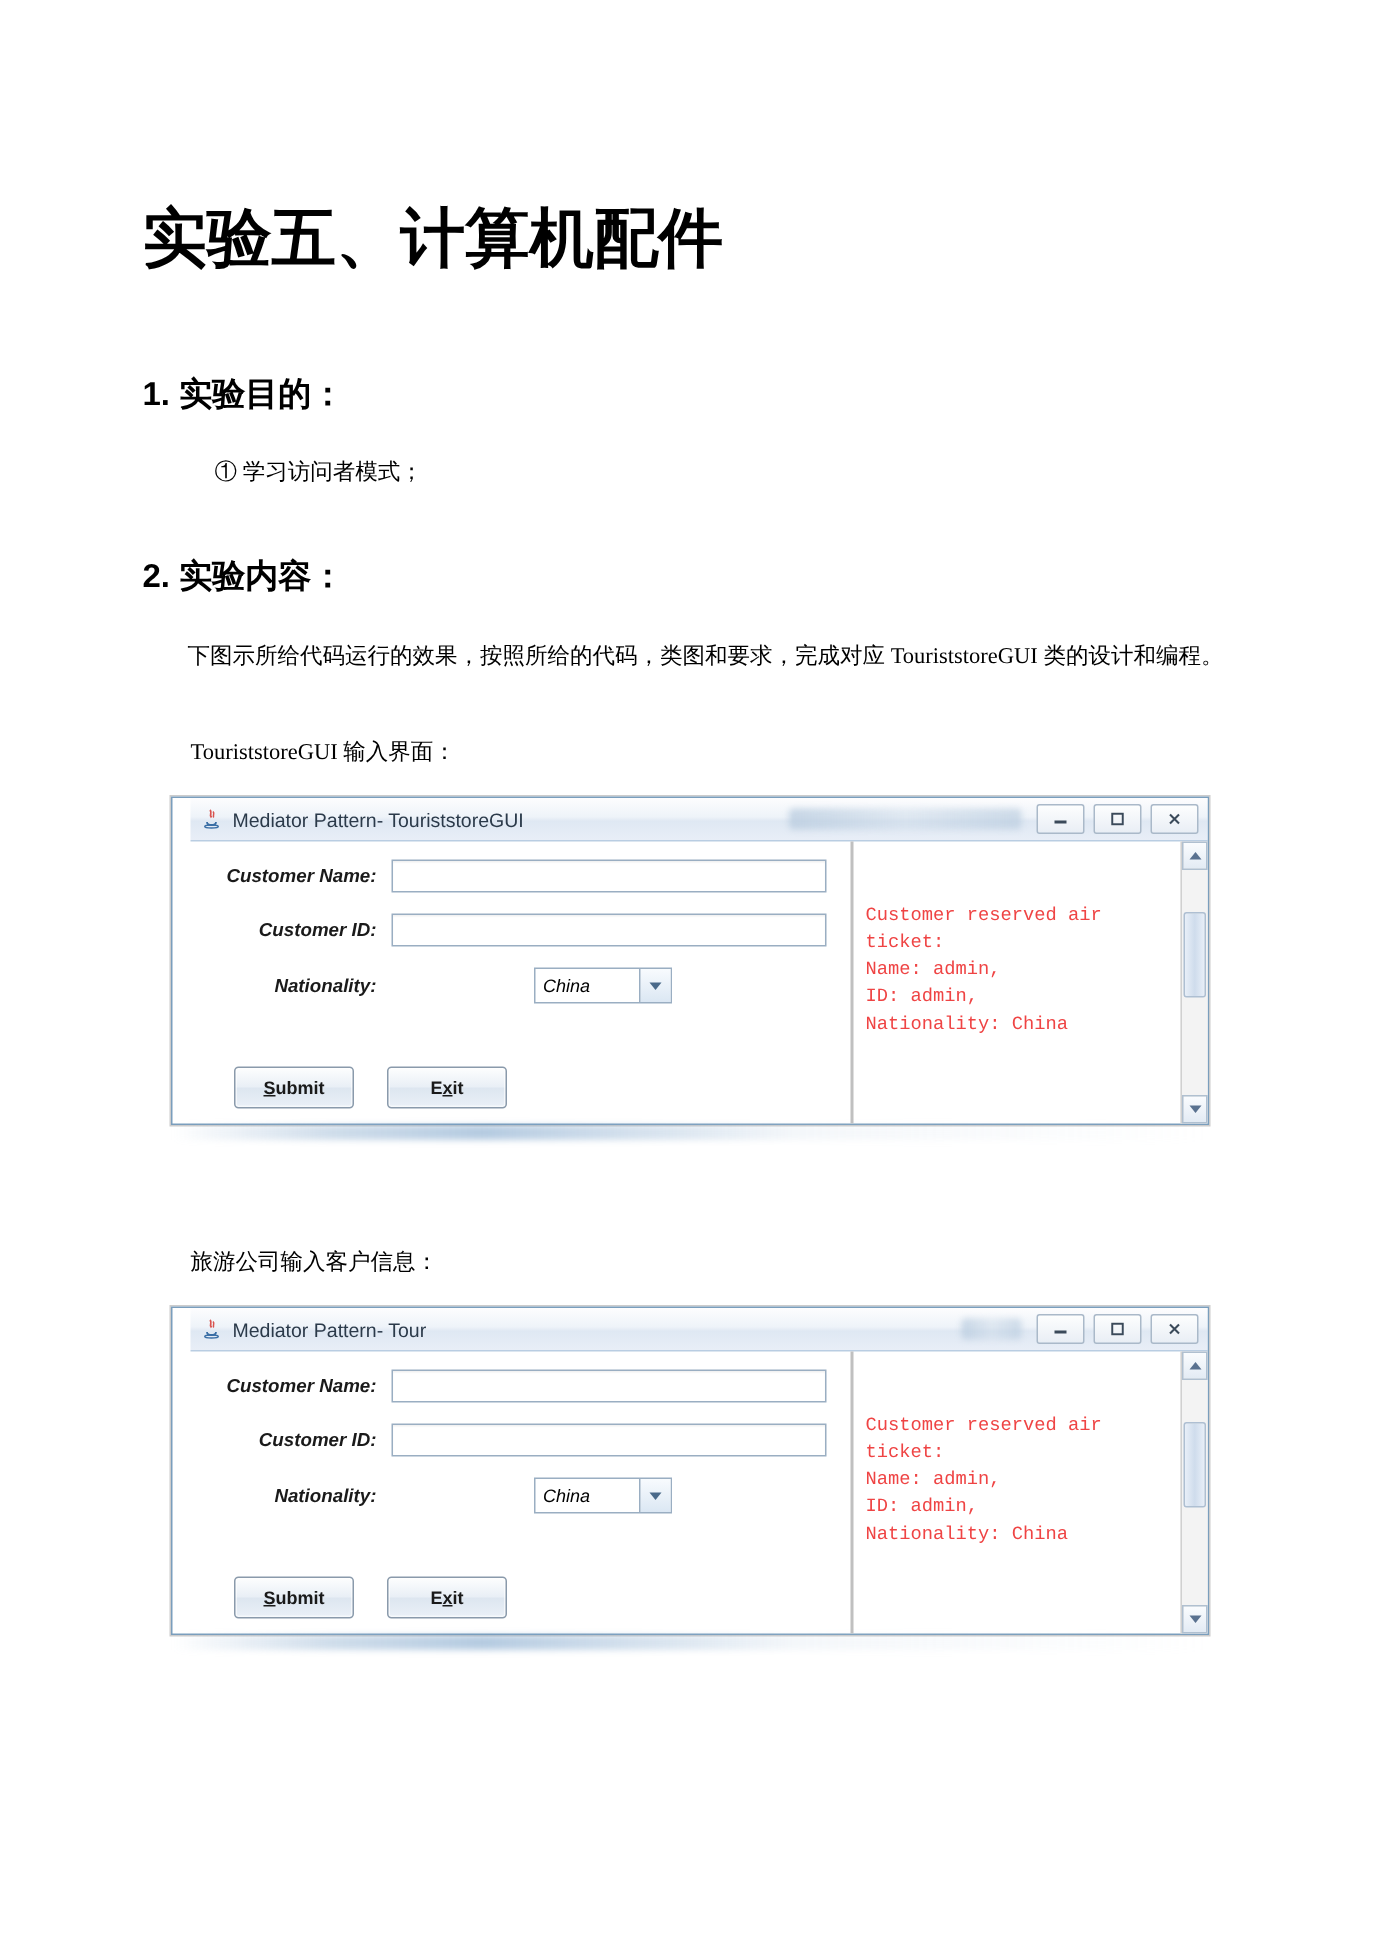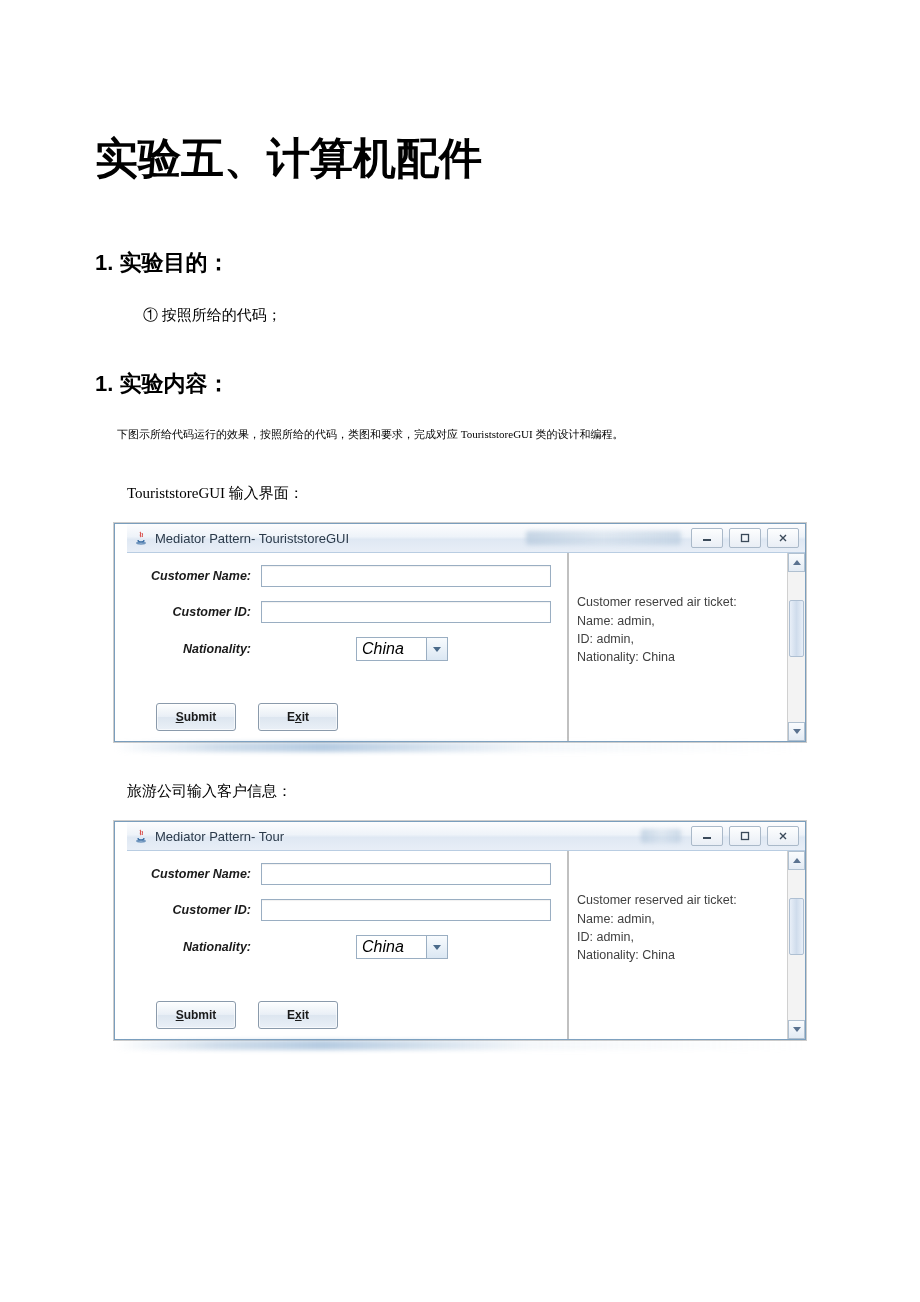--- a/index.html
+++ b/index.html
@@ -28,21 +28,21 @@
   .ol-list {
     margin: 0 0 40px 48px;
     font-size: 15px;
     line-height: 1.7;
     font-family: "SimSun", "宋体", serif;
   }
   .ol-item {
     margin: 0;
   }
   .body-text {
-    font-size: 11px;
+    font-size: 15px;
     line-height: 1.9;
     margin: 15px 0;
     text-indent: 2em;
   }
   .caption {
     font-size: 15px;
     margin: 40px 0 20px 32px;
   }
 
   
@@ -147,21 +147,21 @@
     height: 22px;
     border: 1px solid #9aaec2;
     display: flex;
     align-items: center;
     background: #ffffff;
     margin-left: 95px;
   }
   .combo-text {
     flex: 1;
     padding: 0 5px;
-    font-size: 16px;
+    font-size: 12px;
   }
   .combo-btn {
     width: 20px;
     height: 100%;
     border-left: 1px solid #9aaec2;
     background: linear-gradient(#f8fbfe,#dbe7f3);
     display: flex;
     align-items: center;
     justify-content: center;
   }
@@ -197,21 +197,22 @@
   .right-panel {
     flex: 1;
     position: relative;
     display: flex;
   }
   .right-text {
     flex: 1;
     padding: 40px 6px 6px 8px;
     font-size: 12.5px;
     line-height: 1.45;
-    color: #404040;
+    color: #ef4444;
+    font-family: Liberation Mono, monospace;
   }
   .scrollbar {
     width: 17px;
     background: #f0f0f0;
     border-left: 1px solid #d0d0d0;
     display: flex;
     flex-direction: column;
   }
   .sb-btn {
     height: 17px;
@@ -257,24 +258,24 @@
   }
 </style>
 </head>
 <body>
 
 <div class="page">
   <div class="title">实验五、计算机配件</div>
 
   <div class="section-heading">1. 实验目的：</div>
   <div class="ol-list">
-    <div class="ol-item">① 按照所给的代码；</div>
+    <div class="ol-item">① 学习访问者模式；</div>
   </div>
 
-  <div class="section-heading">1. 实验内容：</div>
+  <div class="section-heading">2. 实验内容：</div>
   <div class="body-text" style="text-indent:2em; margin-left:0;">下图示所给代码运行的效果，按照所给的代码，类图和要求，完成对应 TouriststoreGUI 类的设计和编程。</div>
 
   <div class="caption">TouriststoreGUI 输入界面：</div>
 
   <div class="app-window">
     <div class="titlebar">
       <span class="java-icon">
         <svg viewBox="0 0 16 16" width="16" height="16">
           <path d="M5 10c0 1.2 1.2 2 3 2s3-.8 3-2" stroke="#3a6ea5" stroke-width="1.2" fill="none"></path>
           <path d="M7 2c2 2-1 3 1 5" stroke="#d9534f" stroke-width="1.2" fill="none"></path>
@@ -346,21 +347,21 @@
             </div>
           <div class="sb-btn">
               <div class="tri-dn"></div>
             </div>
         </div>
       </div>
     </div>
   </div>
   <div class="bottom-smudge"></div>
 
-  <div class="caption" style="margin-top:30px;">旅游公司输入客户信息：</div>
+  <div class="caption" style="margin-top:72px;">旅游公司输入客户信息：</div>
 
   <div class="app-window">
     <div class="titlebar">
       <span class="java-icon">
         <svg viewBox="0 0 16 16" width="16" height="16">
           <path d="M5 10c0 1.2 1.2 2 3 2s3-.8 3-2" stroke="#3a6ea5" stroke-width="1.2" fill="none"></path>
           <path d="M7 2c2 2-1 3 1 5" stroke="#d9534f" stroke-width="1.2" fill="none"></path>
           <path d="M9 3c1.5 1.5-.5 2.5.5 4" stroke="#d9534f" stroke-width="1" fill="none"></path>
           <ellipse cx="8" cy="13" rx="4.5" ry="1" stroke="#3a6ea5" stroke-width="1" fill="none"></ellipse>
         </svg>

